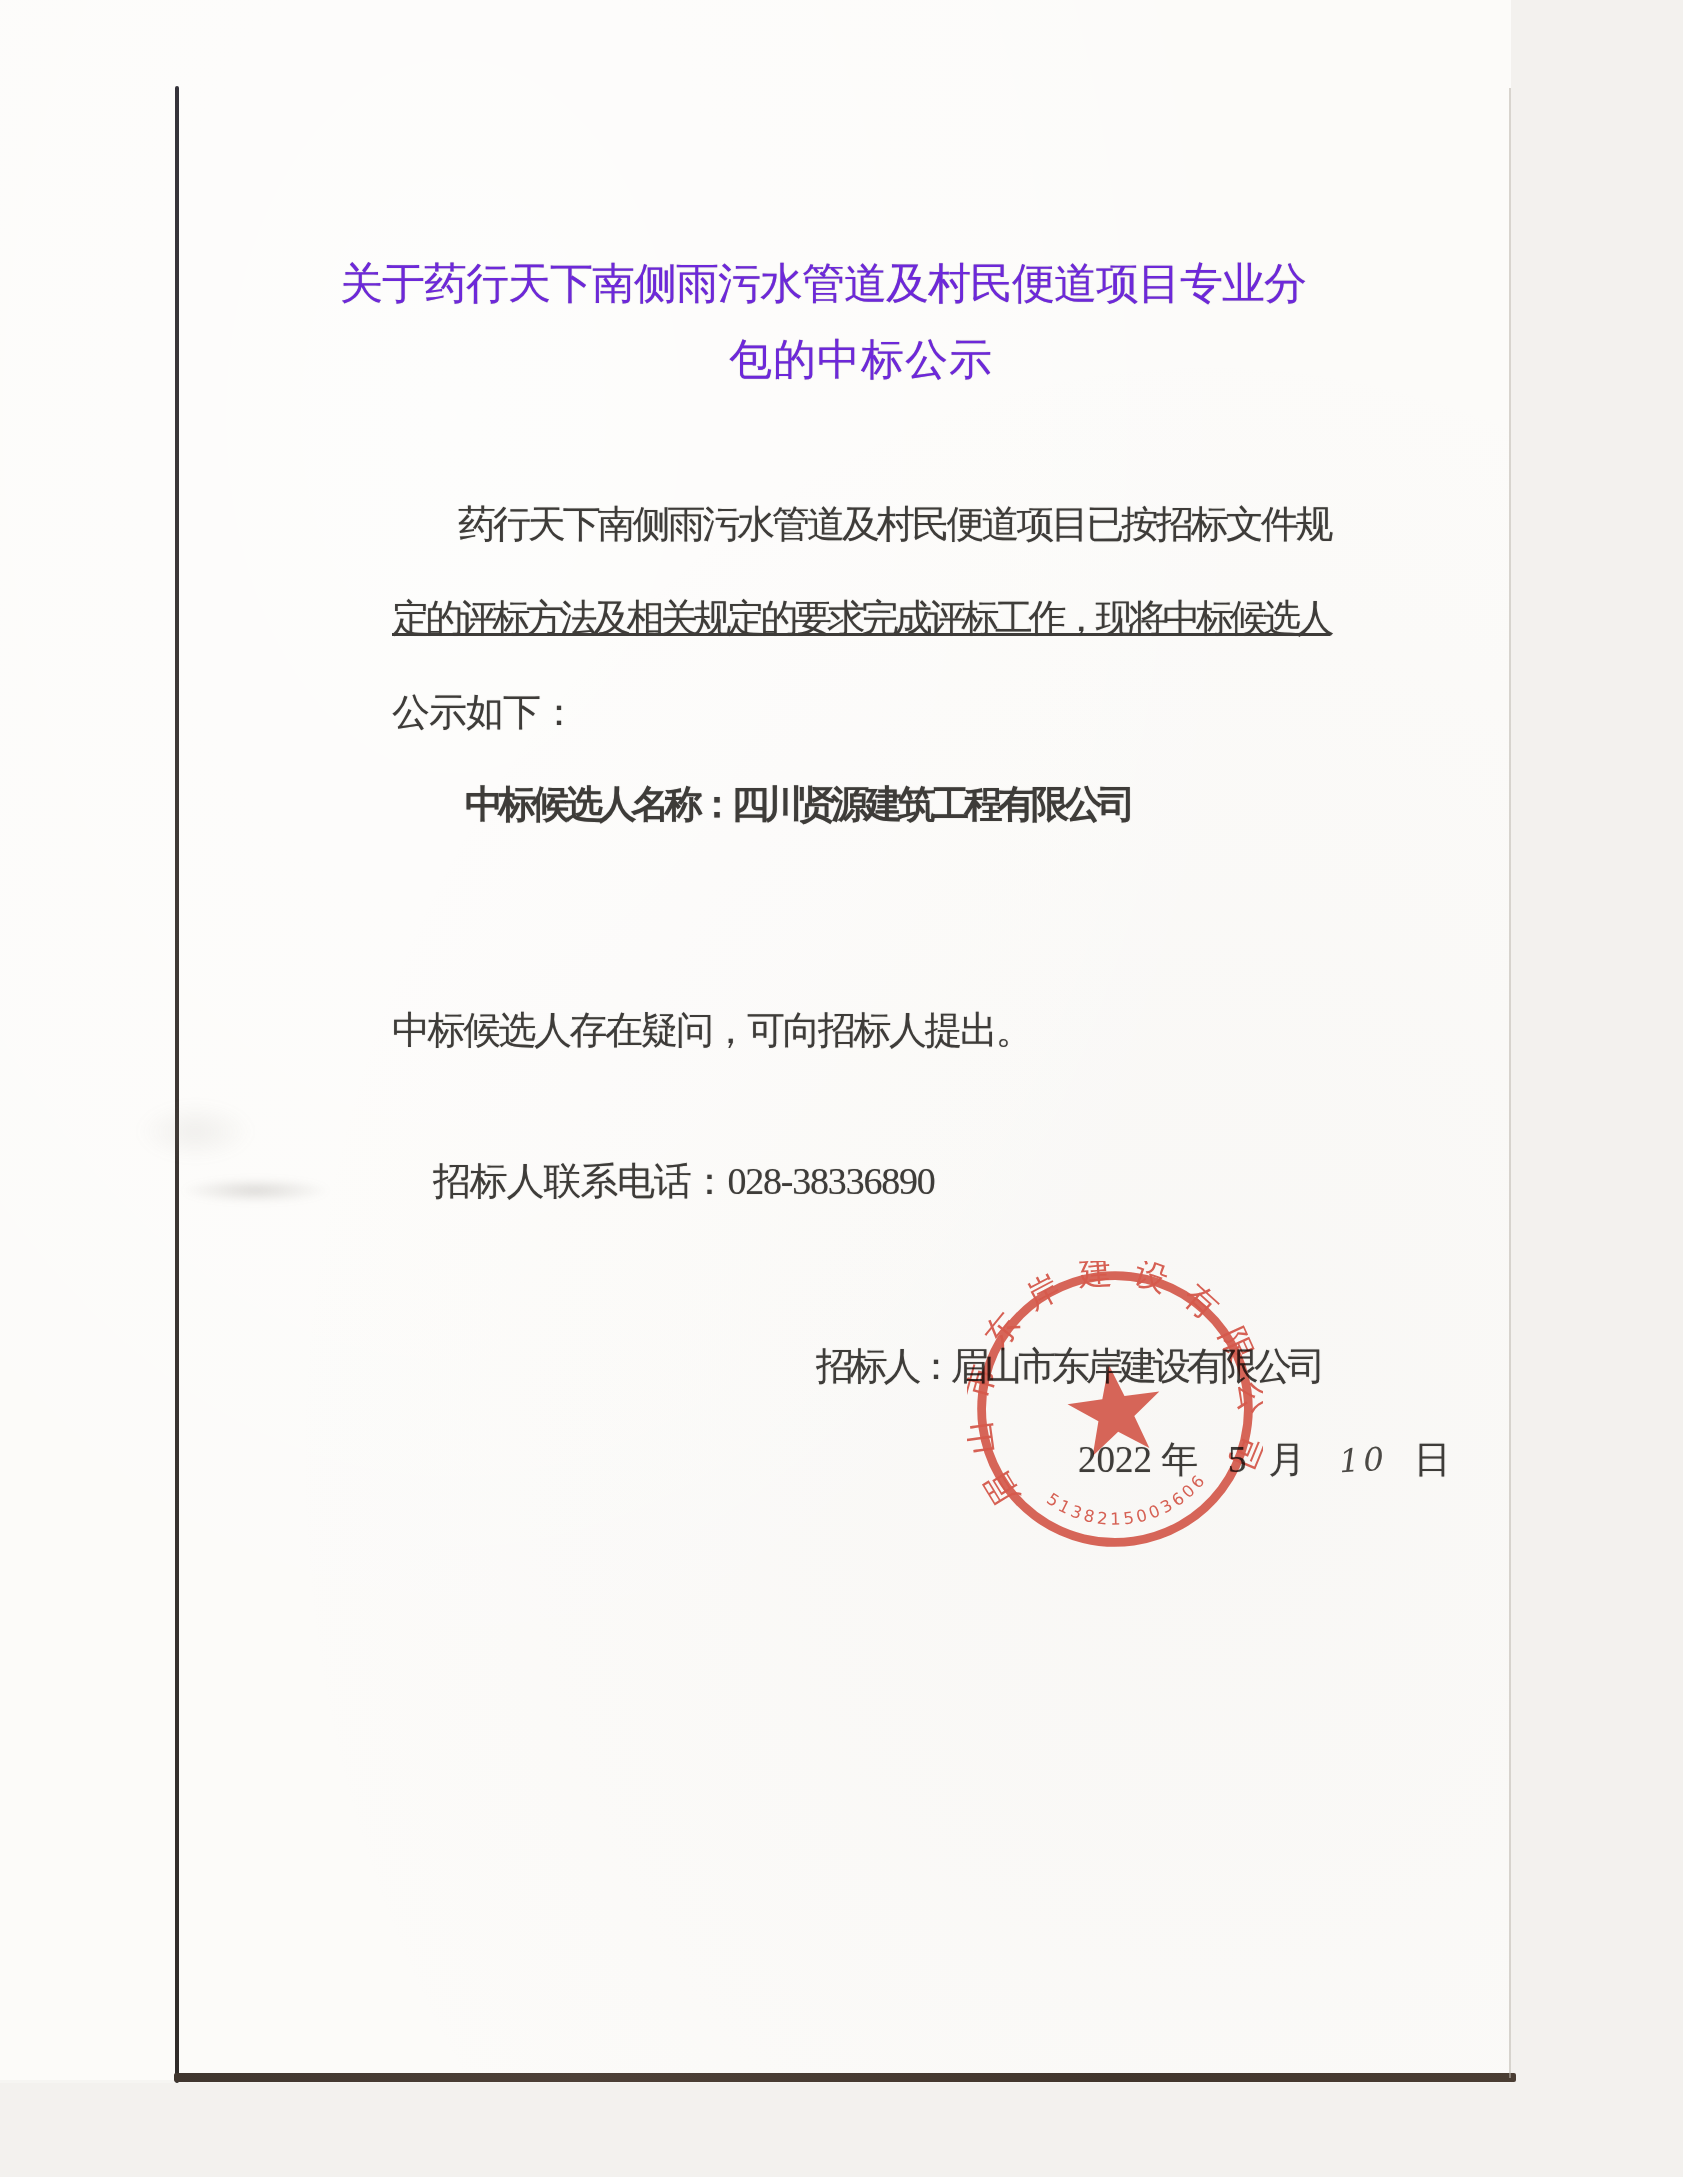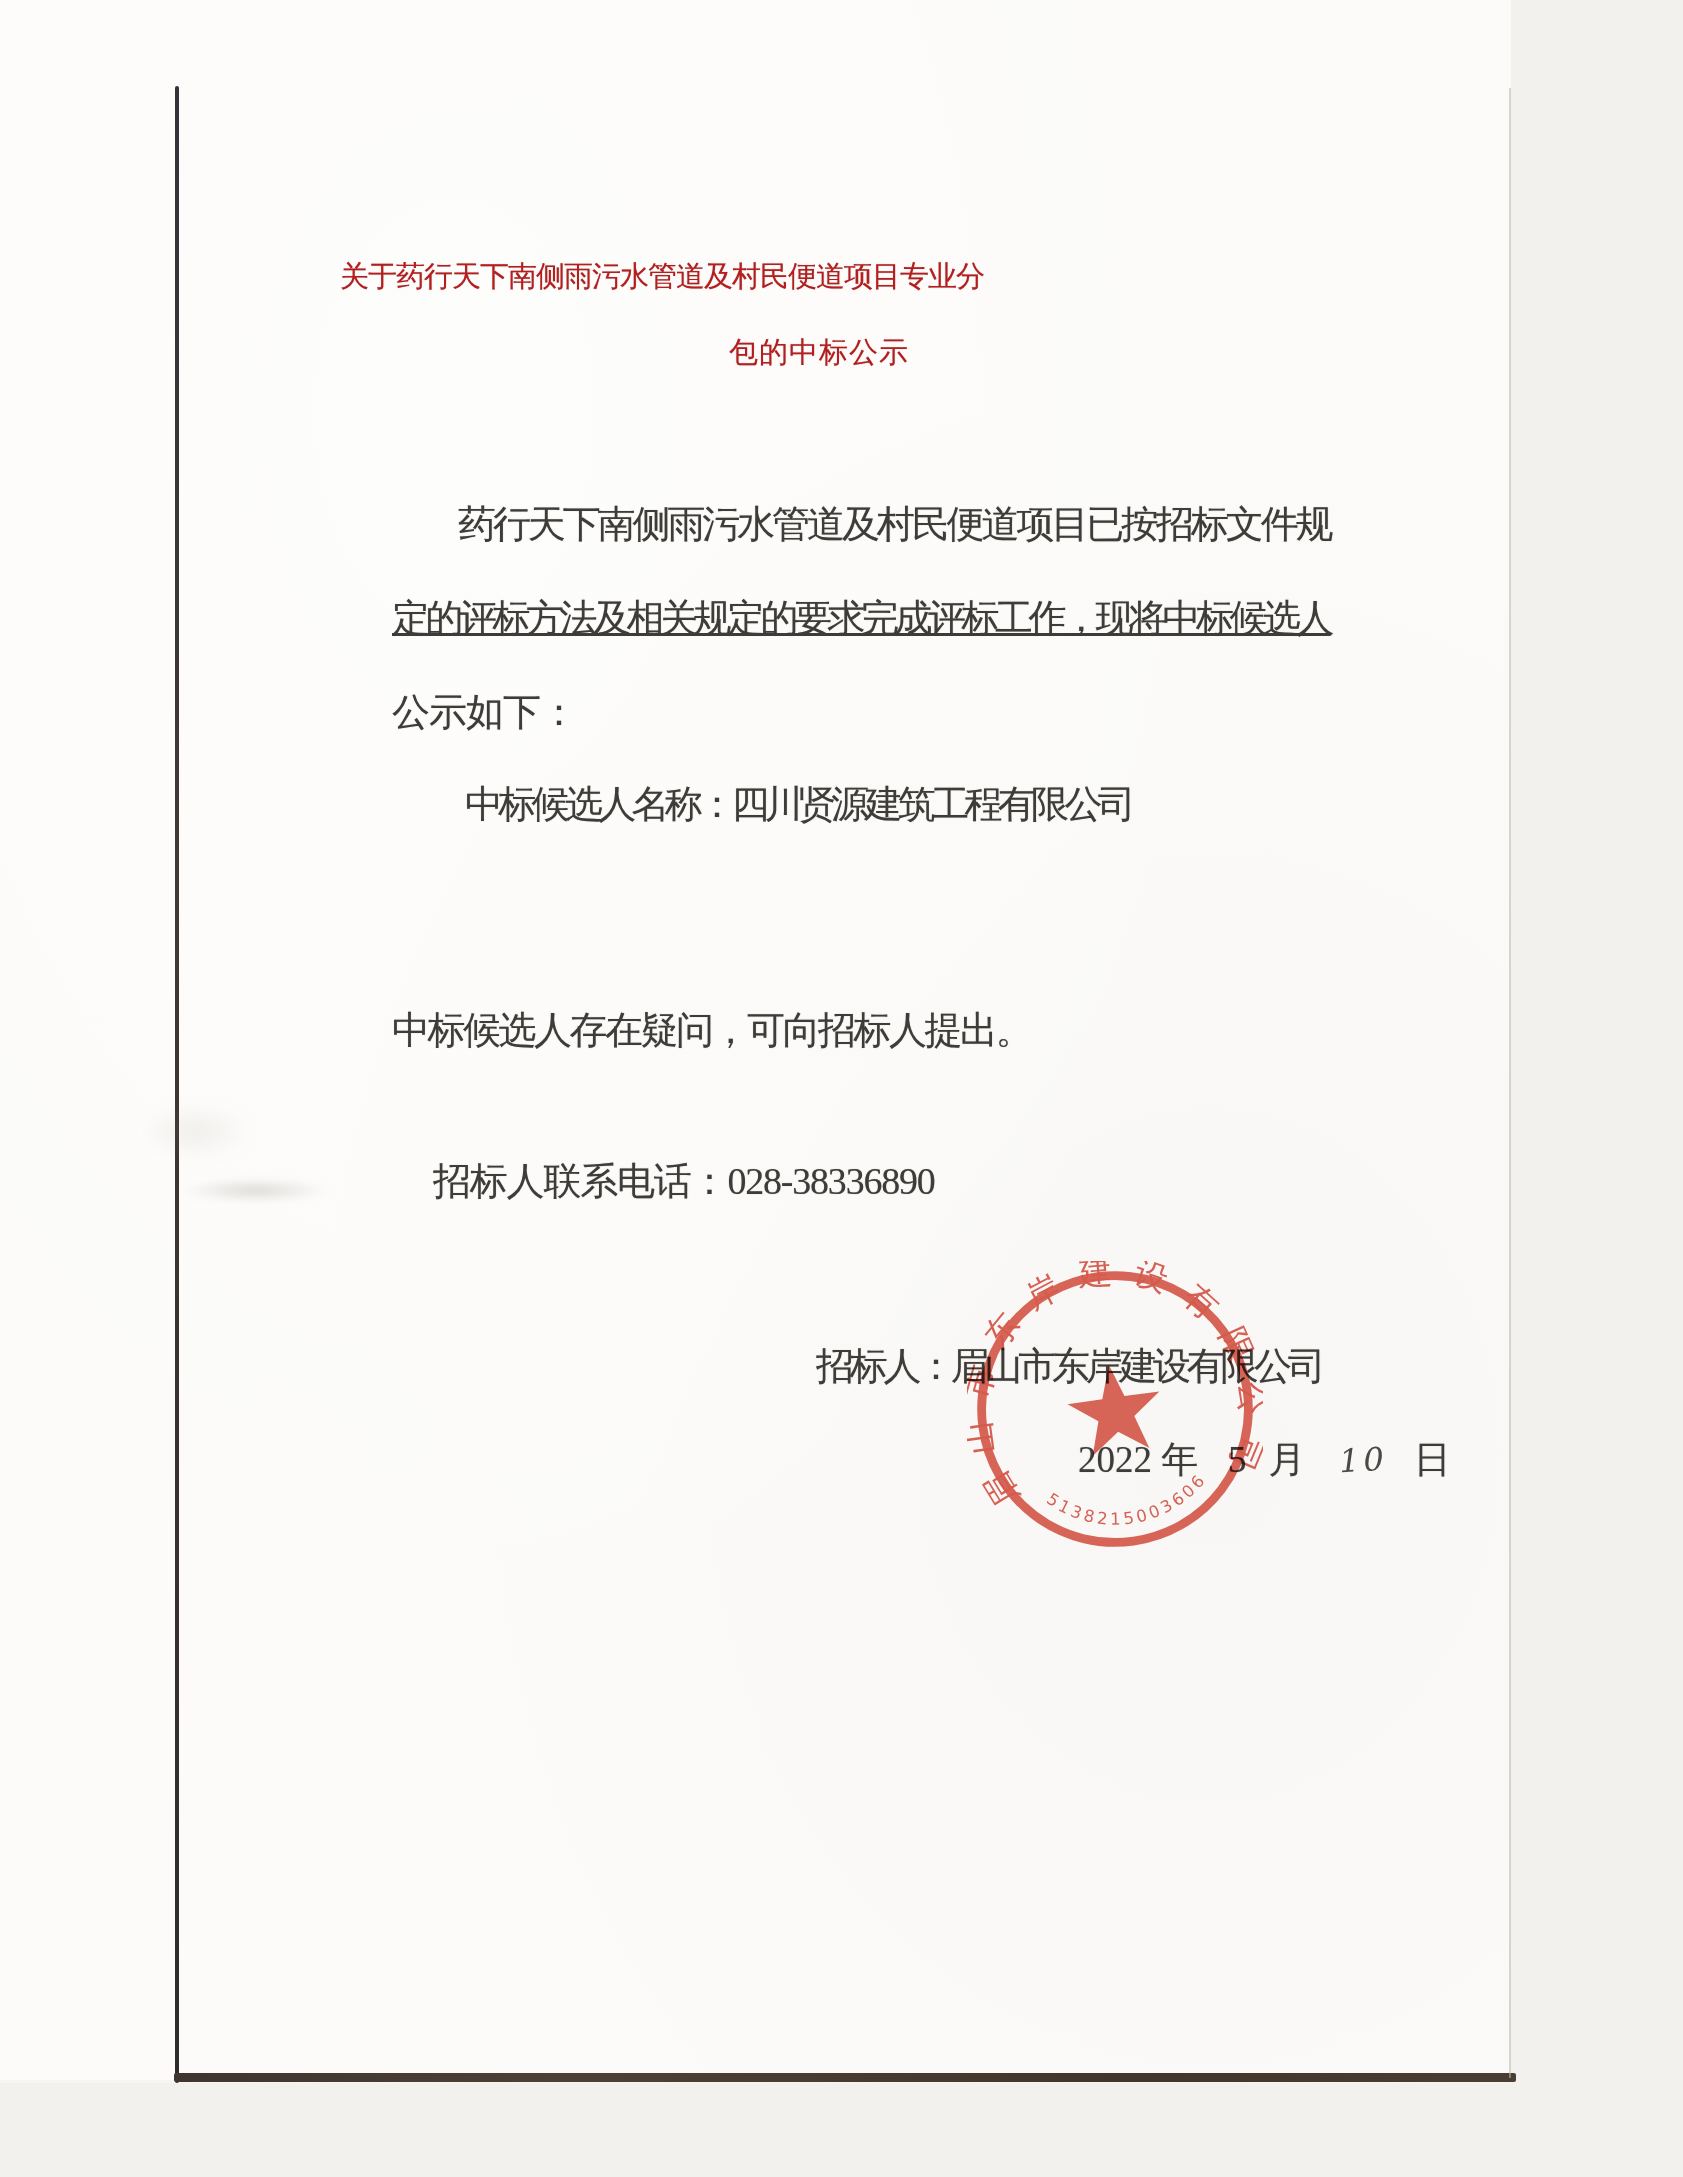--- a/index.html
+++ b/index.html
@@ -48,28 +48,28 @@
     position:absolute;left:137px;top:1102px;width:117px;height:59px;
     background:radial-gradient(ellipse at 50% 50%, rgba(130,125,118,.10), rgba(0,0,0,0) 70%);
     filter:blur(5.9px);
   }
   
   .txt{
     position:absolute;white-space:nowrap;color:#3e3c39;
     text-shadow:0 0 1px rgba(70,68,64,.45);
     line-height:1.08;
   }
-  .title{font-size:29px;color:#b91c1c;letter-spacing:-1px;}
+  .title{font-size:43px;color:#6d28d9;letter-spacing:-1px;}
   .title.l1{left:340px;top:261px;}
   .title.l2{left:729px;top:337px;letter-spacing:1px;}
   .b{font-size:38px;letter-spacing:-2.4px;}
   .p1a{left:458px;top:504px;letter-spacing:-3.1px;}
   .p1b{left:392px;top:598px;letter-spacing:-4.5px;text-decoration:underline;}
   .p1c{left:392px;top:692px;letter-spacing:-1px;}
-  .p2 {left:465px;top:784px;letter-spacing:-4.7px;}
+  .p2 {left:465px;top:784px;letter-spacing:-4.7px;font-weight:bold;}
   .p3a{left:458px;top:880px;letter-spacing:-3.3px;}
   .p3b{left:392px;top:975px;letter-spacing:-2.5px;margin-top:35px;}
   .ph {left:433px;top:1161px;letter-spacing:-1.2px;}
   .sig{left:816px;top:1346px;letter-spacing:-4.3px;}
   .date{left:1078px;top:1440px;font-size:37px;letter-spacing:0;display:flex;align-items:flex-start;gap:20px;}
   .date .seg{margin-right:9.8px;}
   .date .m{margin-right:2px;}
   .date .hand{
     font-family:"DejaVu Serif",serif;font-style:italic;font-size:32px;
     letter-spacing:3.9px;color:#4b4945;transform:rotate(-3deg) translateY(2.9px);

